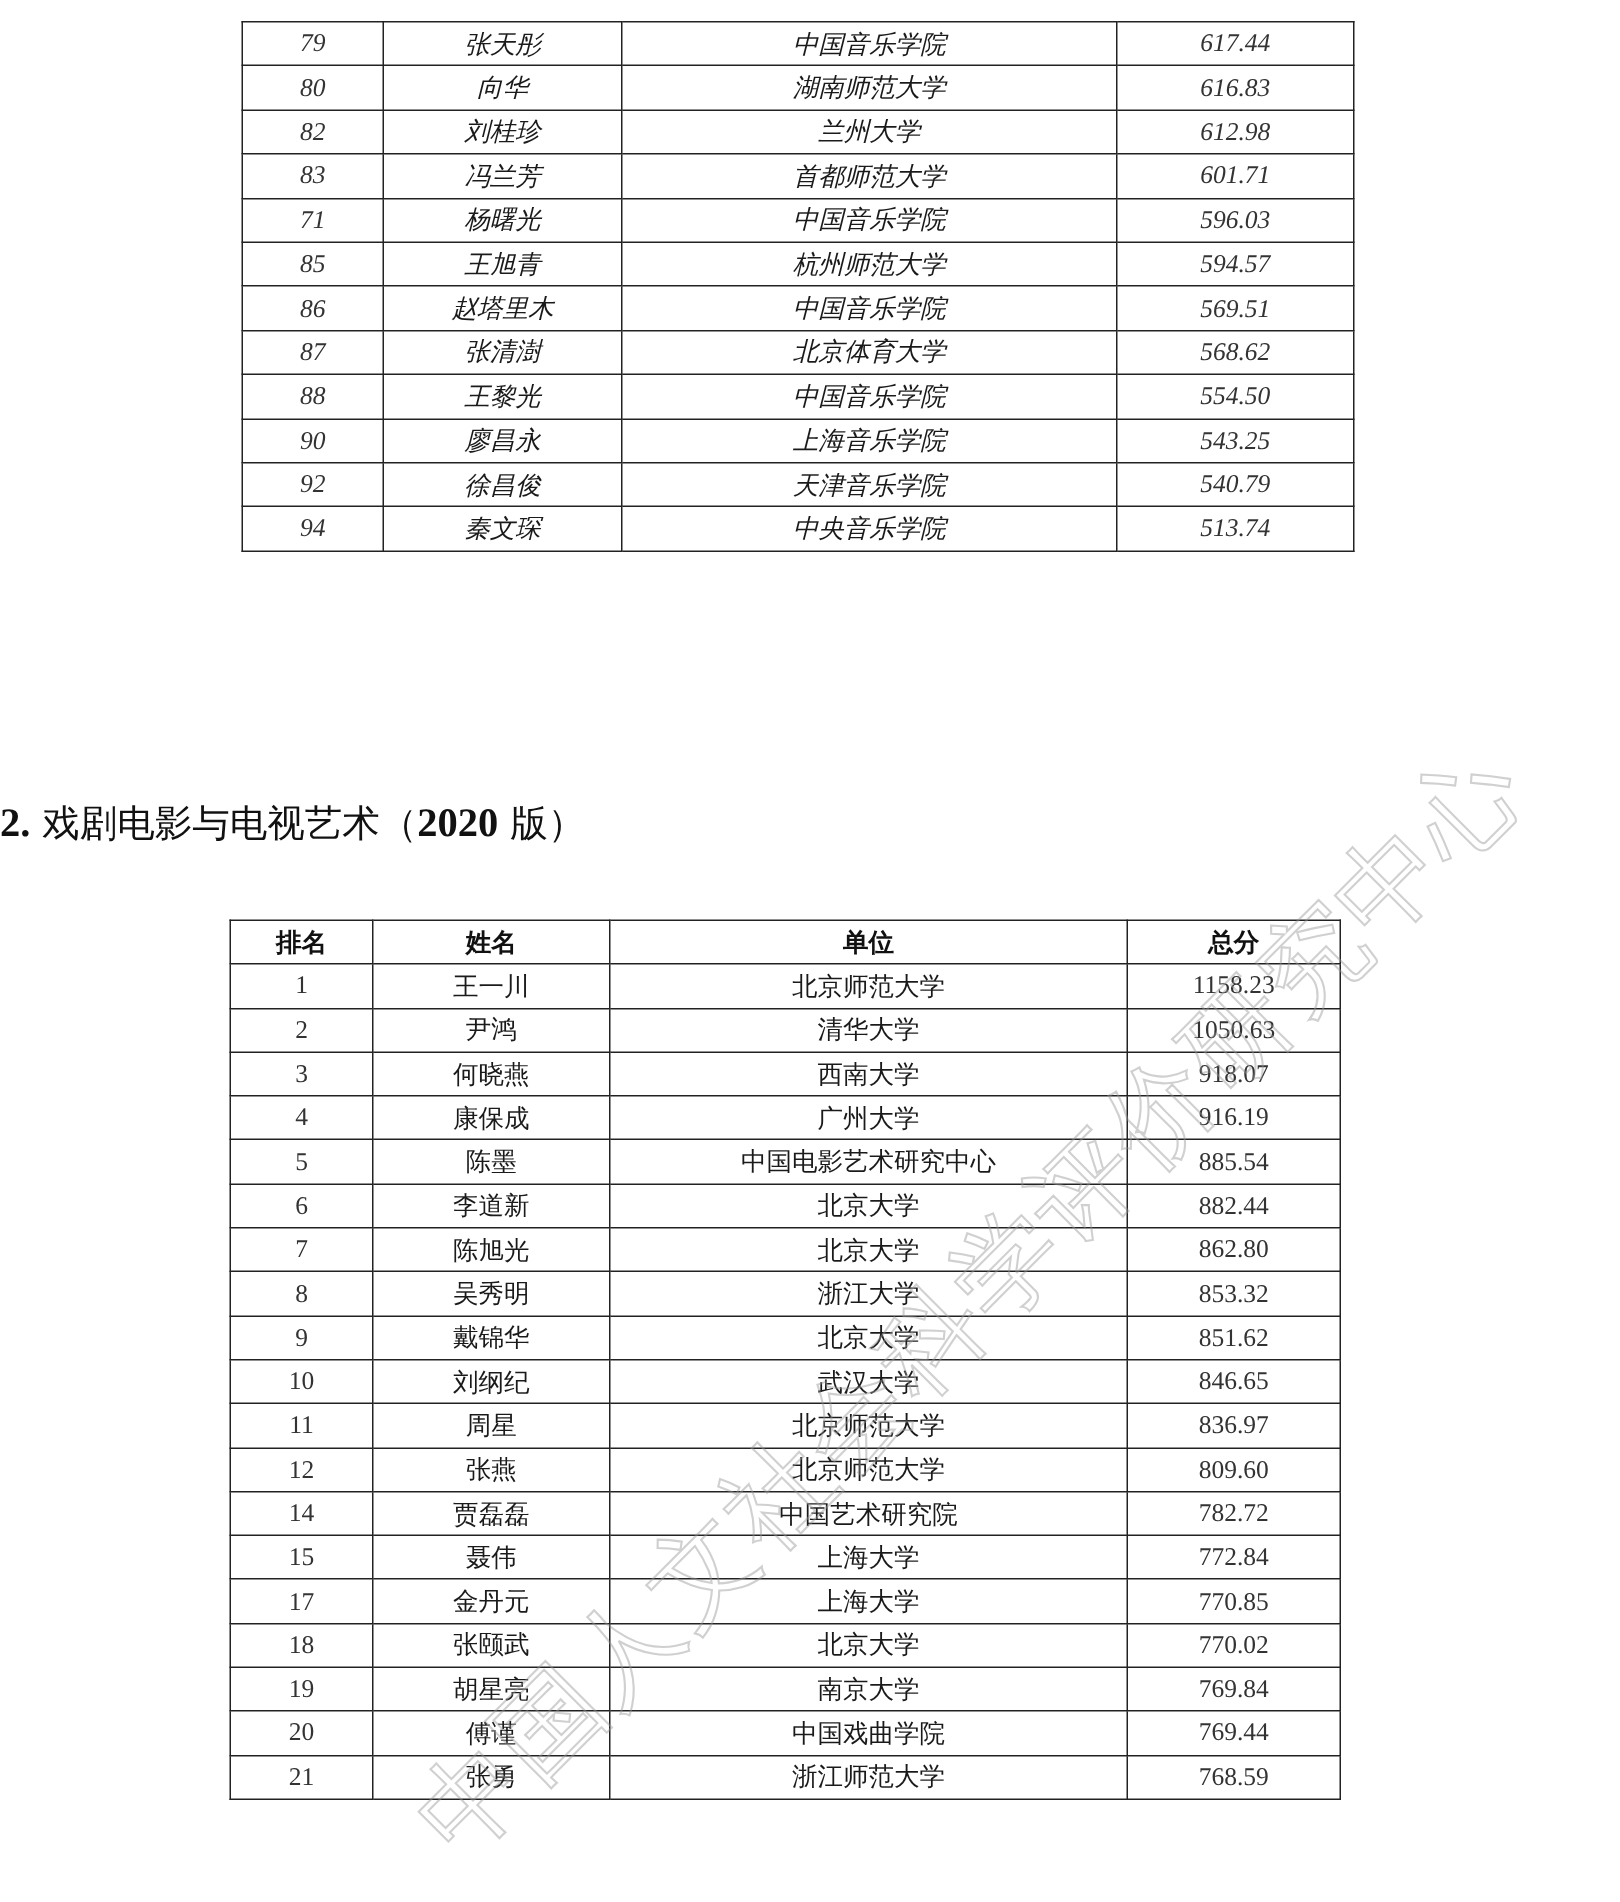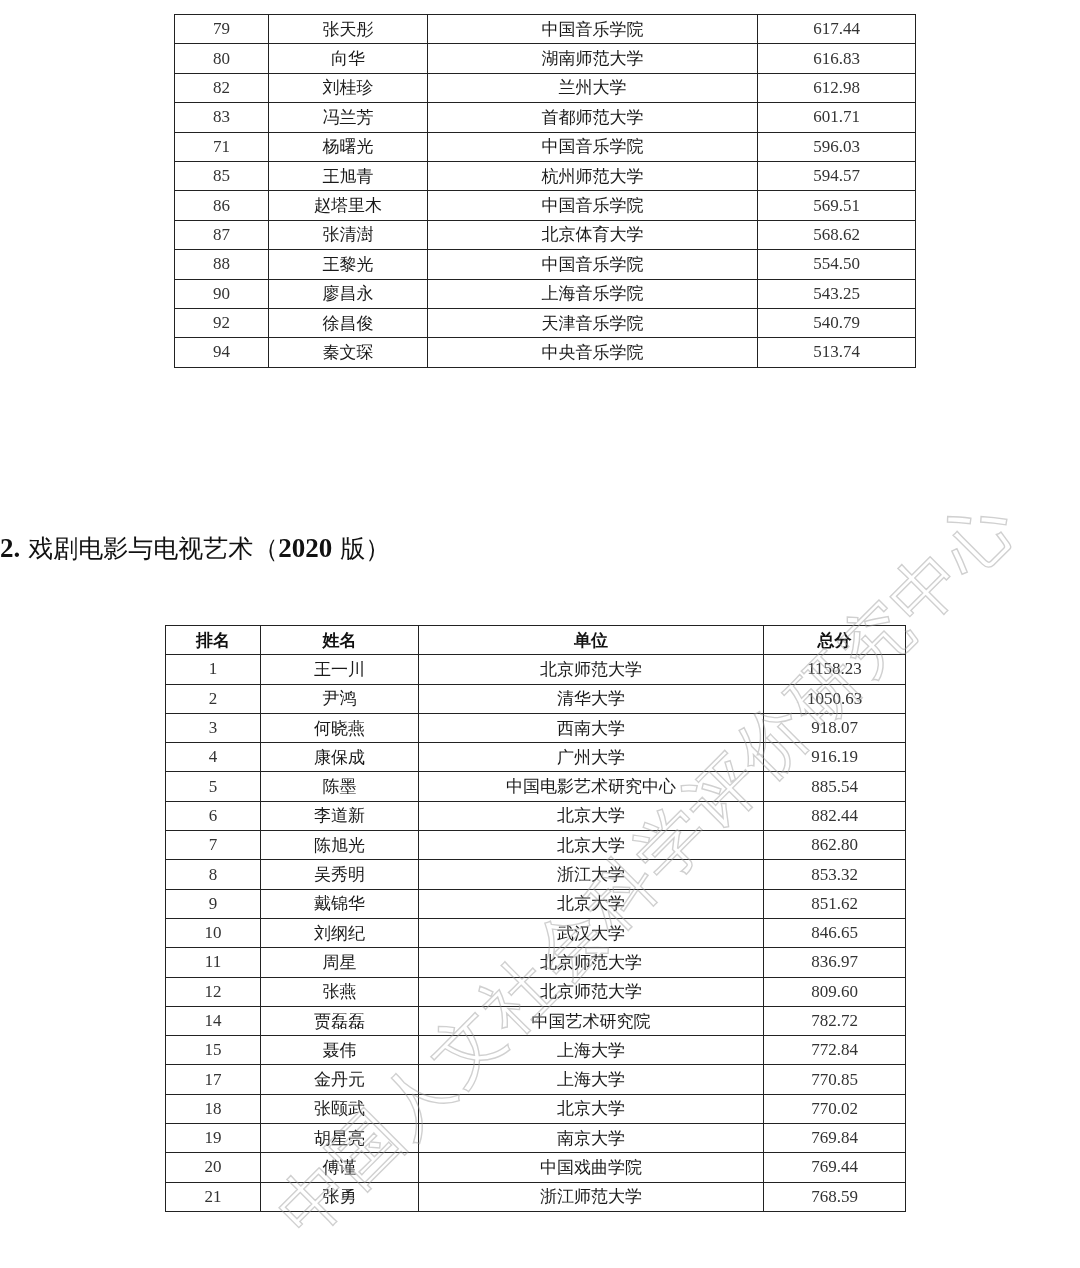--- a/index.html
+++ b/index.html
@@ -40,30 +40,30 @@
       font-size: 17px;
       color: #1a1a1a;
     }
     .rank-table th {
       font-family: "DejaVu Sans", "Liberation Sans", sans-serif;
       font-weight: bold;
       font-size: 17px;
       color: #111;
     }
     #table1 {
-      left: 174px;
+      left: 161px;
       top: 14px;
       width: 741px;
+      font-style: italic;
     }
     #table1 tr { height: 29.4px; }
     #table2 {
-      left: 165px;
+      left: 153px;
       top: 613px;
       width: 740px;
-      margin-top: 12px;
     }
     #table2 tr { height: 29.3px; }
     .section-title {
       position: absolute;
       left: 0;
       width: 1080px;
       top: 532px;
       text-align: left;
       font-family: "DejaVu Sans", "Liberation Sans", sans-serif;
       font-size: 25px;

